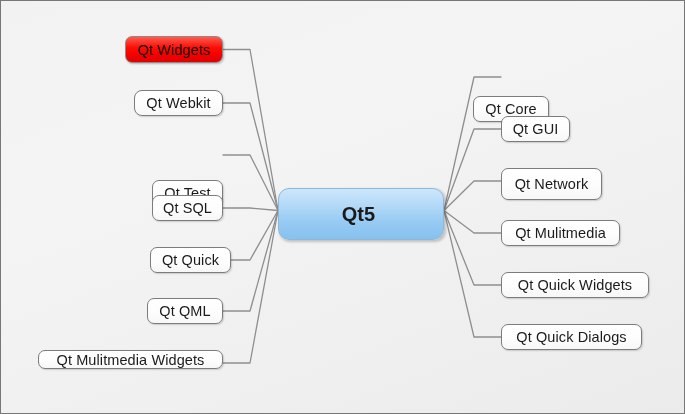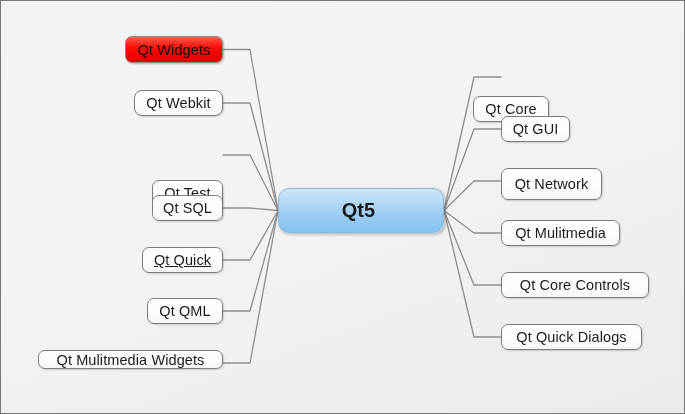--- a/index.html
+++ b/index.html
@@ -109,21 +109,21 @@
       </div>
       <div class="node leaf" style="left: 133px; top: 89px; width: 89px; height: 26px; border-radius: 8px;">
         <span>Qt Webkit</span>
       </div>
       <div class="node leaf" style="left: 151px; top: 141px; width: 71px; height: 26px; margin-top: 38px;">
         <span>Qt Test</span>
       </div>
       <div class="node leaf" style="left: 151px; top: 194px; width: 71px; height: 26px;">
         <span>Qt SQL</span>
       </div>
-      <div class="node leaf" style="left: 141px; top: 246px; width: 81px; height: 26px; text-decoration: underline;">
+      <div class="node leaf" style="left: 149px; top: 246px; width: 81px; height: 26px;">
         <span>Qt Quick</span>
       </div>
       <div class="node leaf" style="left: 146px; top: 297px; width: 76px; height: 26px;">
         <span>Qt QML</span>
       </div>
       <div class="node leaf" style="left: 37px; top: 349px; width: 185px; height: 19px;">
         <span>Qt Mulitmedia Widgets</span>
       </div>
       <div class="node leaf" style="left: 472px; top: 63px; width: 76px; height: 26px; margin-top: 32px;">
         <span>Qt Core</span>
@@ -131,23 +131,23 @@
       <div class="node leaf" style="left: 500px; top: 115px; width: 69px; height: 26px;">
         <span>Qt GUI</span>
       </div>
       <div class="node leaf" style="left: 500px; top: 167px; width: 101px; height: 32px;">
         <span>Qt Network</span>
       </div>
       <div class="node leaf" style="left: 500px; top: 219px; width: 119px; height: 26px;">
         <span>Qt Mulitmedia</span>
       </div>
       <div class="node leaf" style="left: 500px; top: 271px; width: 148px; height: 26px;">
-        <span>Qt Core Controls</span>
+        <span>Qt Quick Widgets</span>
       </div>
       <div class="node leaf" style="left: 500px; top: 323px; width: 141px; height: 26px;">
         <span>Qt Quick Dialogs</span>
       </div>
-      <div class="node center-node" style="left: 277px; top: 187px; width: 166px; height: 45px;">
+      <div class="node center-node" style="left: 277px; top: 187px; width: 166px; height: 52px;">
         <span class="bold-part">Qt5</span>
       </div>
     </div>
 
 </div>
 
 </body></html>

